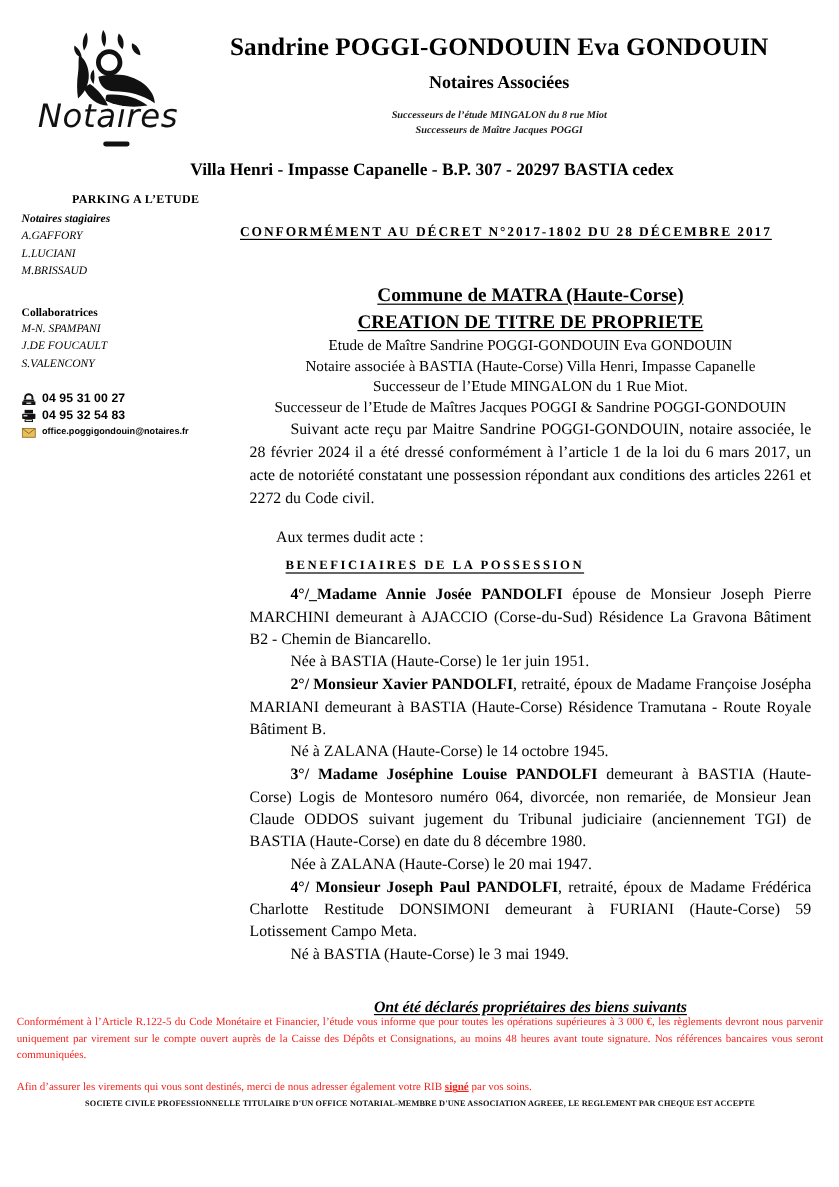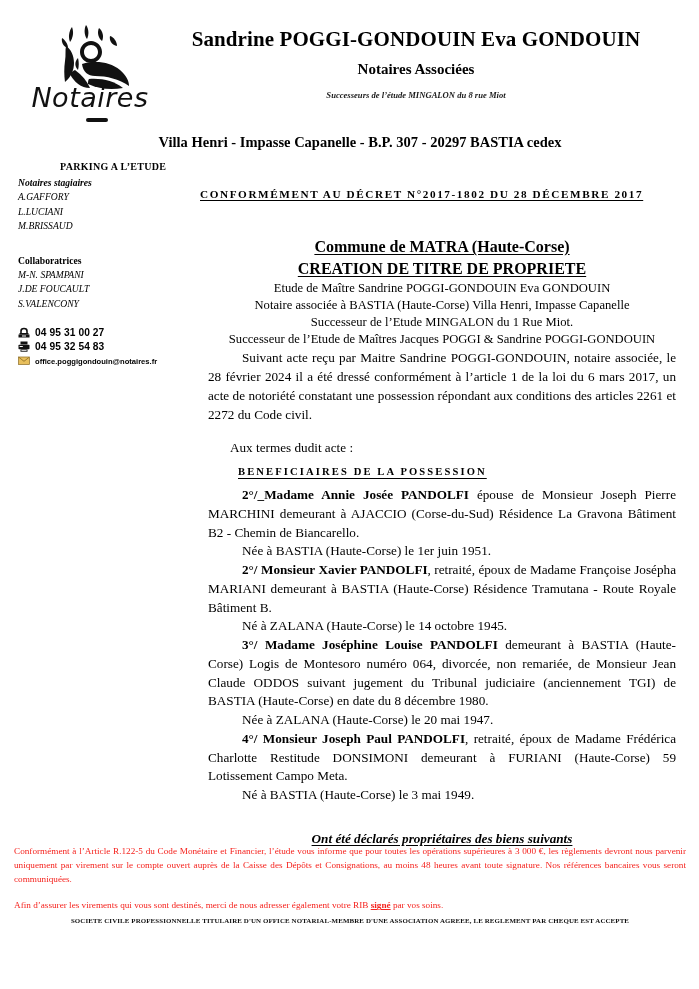--- a/index.html
+++ b/index.html
@@ -131,21 +131,21 @@
     font-size: 9.6px;
     font-style: italic;
     line-height: 1.5;
   }
   .side-gap { height: 20px; }
   .contact {
     margin-top: 16px;
   }
   .contact-row {
     display: flex;
-    align-items: flex-end;
+    align-items: flex-start;
     gap: 5px;
     margin-bottom: 3px;
   }
   .contact-row .ctext {
     font-size: 10.2px;
     font-weight: bold;
     font-family: "Liberation Sans", sans-serif;
     letter-spacing: .1px;
   }
   .contact-row.mail .ctext {
@@ -269,20 +269,21 @@
       </svg>
       <div class="logo-word">Notaires</div>
       <div class="logo-underdot"></div>
     </div>
 
     <div class="firm-block">
       <div class="firm-name">Sandrine POGGI-GONDOUIN Eva GONDOUIN</div>
       <div class="firm-sub">Notaires Associées</div>
       <div class="firm-succ">
         <div>Successeurs de l’étude MINGALON du 8 rue Miot</div>
+        <div>Successeurs de Maître Jacques POGGI</div>
       </div>
     </div>
   </div>
 
   <div class="address-line">Villa Henri - Impasse Capanelle - B.P. 307 - 20297 BASTIA cedex</div>
   <div class="parking-line">PARKING A L’ETUDE</div>
   <div class="decree">CONFORMÉMENT AU DÉCRET N°2017-1802 DU 28 DÉCEMBRE 2017</div>
 
   <div class="sidebar">
     <div class="side-head">Notaires stagiaires</div>
@@ -341,21 +342,21 @@
     </div>
 
     <div class="body-para">Suivant acte reçu par Maitre Sandrine POGGI-GONDOUIN, notaire associée, le 28 février 2024 il a été dressé conformément à l’article 1 de la loi du 6 mars 2017, un acte de notoriété constatant une possession répondant aux conditions des articles 2261 et 2272 du Code civil.</div>
     <div class="aux-termes">Aux termes dudit acte :</div>
 
     <div style="text-align:left;">
       <span class="section-title">BENEFICIAIRES DE LA POSSESSION</span>
     </div>
 
     <div class="benef">
-      <b>2°/_</b><b>Madame Annie Josée PANDOLFI</b><span> épouse de Monsieur Joseph Pierre MARCHINI demeurant à AJACCIO (Corse-du-Sud) Résidence La Gravona Bâtiment B2 - Chemin de Biancarello.</span>
+      <b>4°/_</b><b>Madame Annie Josée PANDOLFI</b><span> épouse de Monsieur Joseph Pierre MARCHINI demeurant à AJACCIO (Corse-du-Sud) Résidence La Gravona Bâtiment B2 - Chemin de Biancarello.</span>
     </div>
     <div class="birth">Née à BASTIA (Haute-Corse) le  1er juin 1951.</div>
 
     <div class="benef" style="margin-top:0;">
       <b>2°/ </b><b>Monsieur Xavier PANDOLFI</b><span>, retraité, époux de Madame Françoise Josépha MARIANI demeurant à BASTIA (Haute-Corse) Résidence Tramutana - Route Royale Bâtiment B.</span>
     </div>
     <div class="birth">Né à ZALANA (Haute-Corse) le  14 octobre 1945.</div>
 
     <div class="benef" style="margin-top:0;">
       <b>3°/ </b><b>Madame Joséphine Louise PANDOLFI</b><span> demeurant à BASTIA (Haute-Corse) Logis de Montesoro numéro 064, divorcée, non remariée, de Monsieur Jean Claude ODDOS suivant jugement du Tribunal judiciaire (anciennement TGI) de BASTIA (Haute-Corse) en date du 8 décembre 1980.</span>

